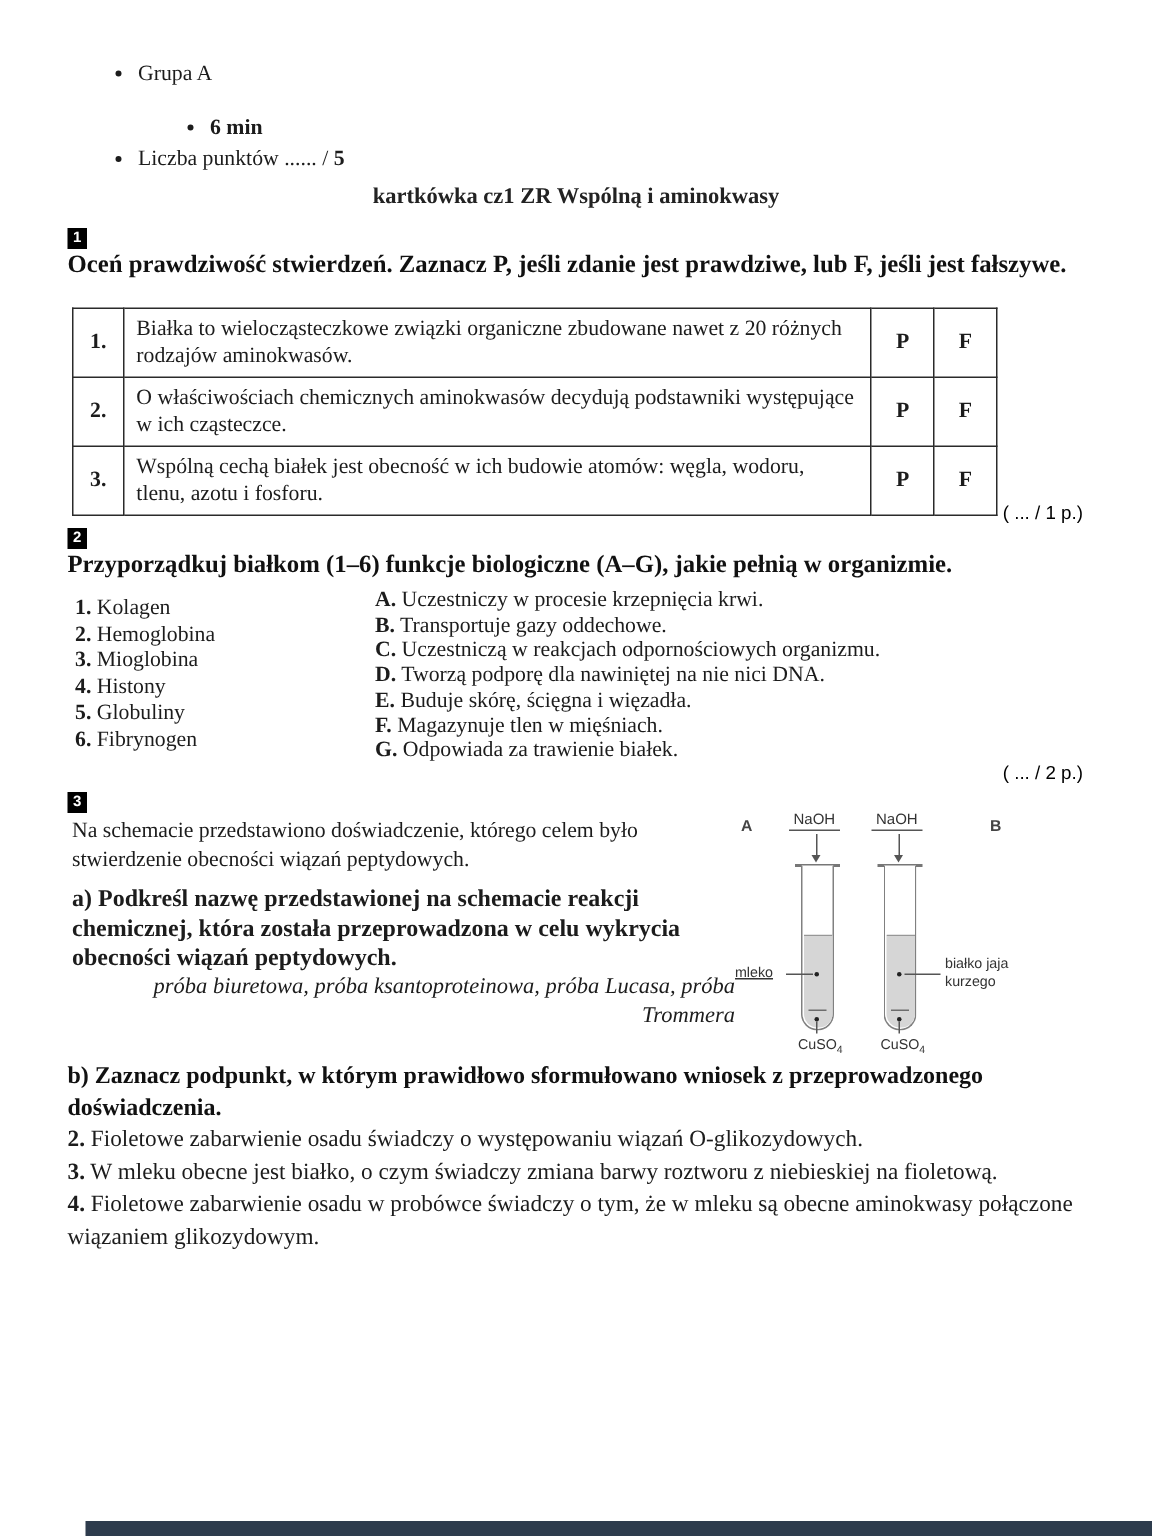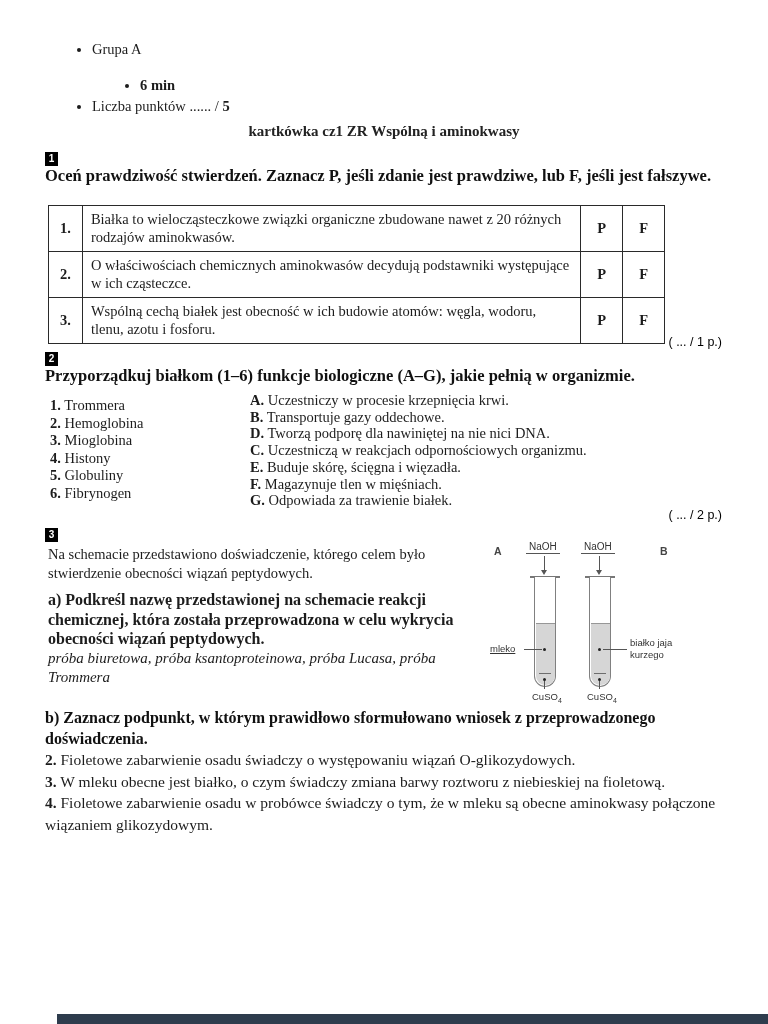--- a/index.html
+++ b/index.html
@@ -37,21 +37,21 @@
   .points { position:absolute; right:46px; font-family:"Liberation Sans", sans-serif; font-size:12.5px; color:#000000; }
   .pt1 { top:335px; } .pt2 { top:508px; }
 
   .proteins { position:absolute; left:50px; top:397px; font-size:14.5px; line-height:17.6px; }
   .functions { position:absolute; left:250px; top:392px; font-size:14.5px; line-height:16.7px; }
   .li-num { font-weight:bold; }
 
   .task3-text { position:absolute; left:48px; top:545px; width:442px; }
   .t3-intro { font-size:14.5px; line-height:18.5px; }
   .t3-a { font-weight:bold; font-size:16px; line-height:19.5px; margin-top:8px; }
-  .t3-samples { font-style:italic; font-size:15px; line-height:19.5px; }
+  .t3-samples { font-style:italic; font-size:15px; line-height:19.5px;text-align:right; }
 
   
   .diagram { position:absolute; left:482px; top:537px; width:264px; height:170px; font-family:"Liberation Sans", sans-serif; color:#333; }
   .diagram .abs { position:absolute; }
   .tube-label { font-size:10.5px; font-weight:bold; color:#444; }
   .naoh { font-size:10px; border-bottom:1px solid #555; padding:0 3px 1px 3px; color:#333; }
   .arrow-line { width:1px; height:15px; background:#555; }
   .arrow-head { width:0; height:0; border-left:3px solid transparent; border-right:3px solid transparent; border-top:5px solid #555; }
   .rim { height:2px; background:#777; }
   .tube { width:22px; height:110px; border:1.5px solid #808080; border-top:none; border-radius:0 0 11px 11px; background:#fff; }
@@ -105,33 +105,33 @@
     <td class="c-pf">F</td>
   </tr>
 </tbody>
   </table>
 <div class="points pt1">( ... / 1 p.)</div>
 
 <div class="marker m2">2</div>
 <div class="h-task h2">Przyporządkuj białkom (1–6) funkcje biologiczne (A–G), jakie pełnią w organizmie.</div>
 
 <div class="proteins">
-  <div><span class="li-num">1.</span> <span>Trommera</span></div>
+  <div><span class="li-num">1.</span> <span>Kolagen</span></div>
   <div><span class="li-num">2.</span> <span>Hemoglobina</span></div>
   <div><span class="li-num">3.</span> <span>Mioglobina</span></div>
   <div><span class="li-num">4.</span> <span>Histony</span></div>
   <div><span class="li-num">5.</span> <span>Globuliny</span></div>
   <div><span class="li-num">6.</span> <span>Fibrynogen</span></div>
 </div>
 
 <div class="functions">
   <div><span class="li-num">A.</span> <span>Uczestniczy w procesie krzepnięcia krwi.</span></div>
   <div><span class="li-num">B.</span> <span>Transportuje gazy oddechowe.</span></div>
+  <div><span class="li-num">C.</span> <span>Uczestniczą w reakcjach odpornościowych organizmu.</span></div>
   <div><span class="li-num">D.</span> <span>Tworzą podporę dla nawiniętej na nie nici DNA.</span></div>
-  <div><span class="li-num">C.</span> <span>Uczestniczą w reakcjach odpornościowych organizmu.</span></div>
   <div><span class="li-num">E.</span> <span>Buduje skórę, ścięgna i więzadła.</span></div>
   <div><span class="li-num">F.</span> <span>Magazynuje tlen w mięśniach.</span></div>
   <div><span class="li-num">G.</span> <span>Odpowiada za trawienie białek.</span></div>
 </div>
 <div class="points pt2">( ... / 2 p.)</div>
 
 <div class="marker m3">3</div>
 <div class="task3-text">
   <p class="t3-intro">Na schemacie przedstawiono doświadczenie, którego celem było stwierdzenie obecności wiązań peptydowych.</p>
   <p class="t3-a">a) Podkreśl nazwę przedstawionej na schemacie reakcji chemicznej, która została przeprowadzona w celu wykrycia obecności wiązań peptydowych.</p>

